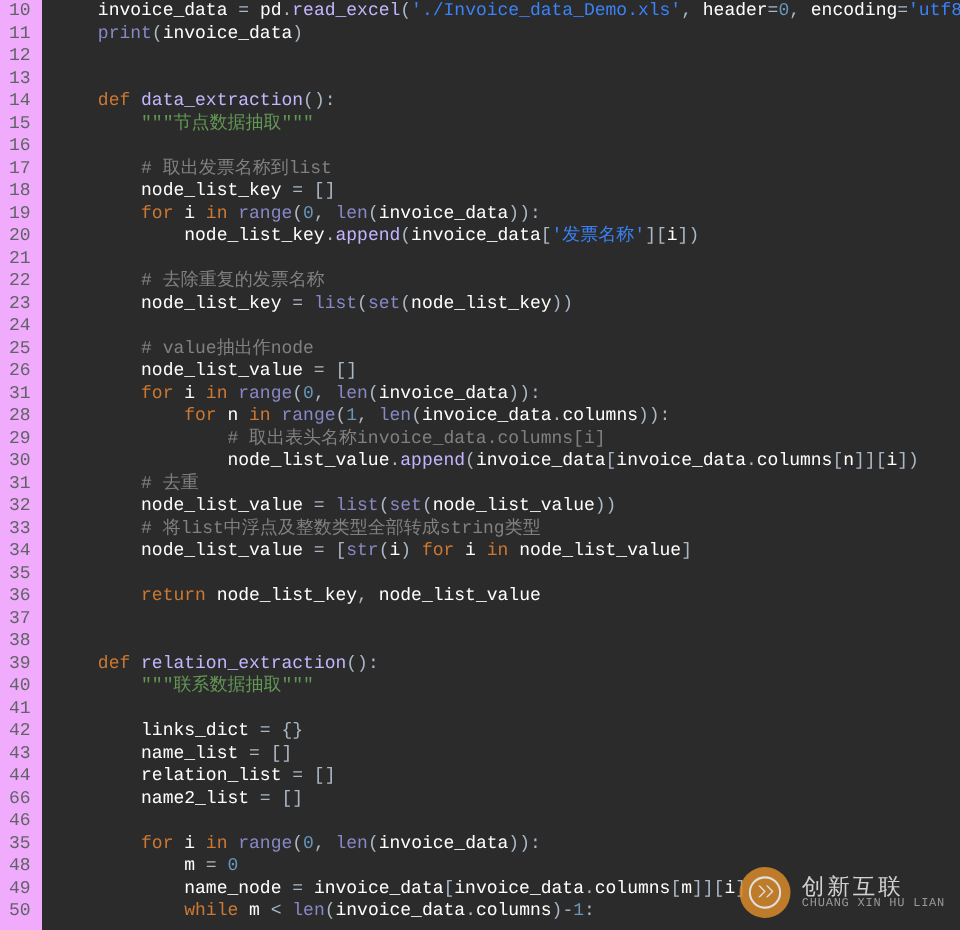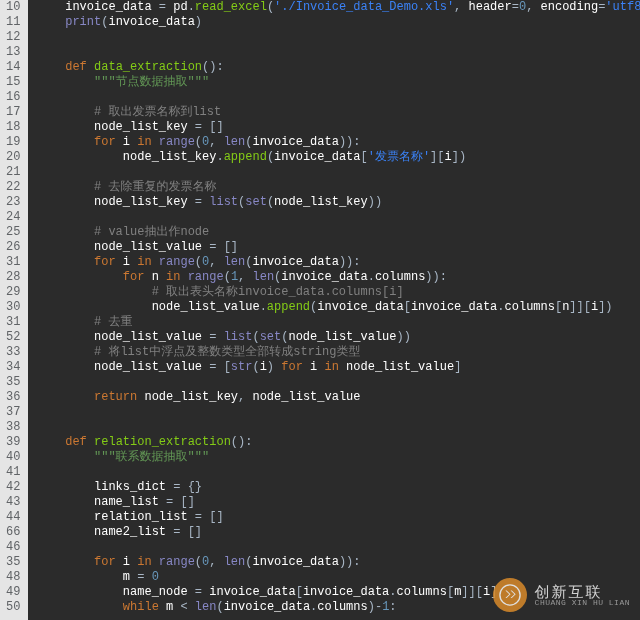--- a/index.html
+++ b/index.html
@@ -1,22 +1,22 @@
 <!DOCTYPE html>
 <html><head>
 <meta charset="utf-8">
 <style>
   html,body{margin:0;padding:0;background:#2b2b2b;font-family:Consolas,'Courier New',monospace;font-size:12px;line-height:15px;color:#a9b7c6}
   .editor{display:flex;width:640px;height:620px;overflow:hidden;position:relative}
-  .gutter{background:#e5e5e5;color:#606366;text-align:left;padding:0 8px 0 6px;user-select:none;flex:0 0 auto}
+  .gutter{background:#f0abfc;color:#606366;text-align:left;padding:0 8px 0 6px;user-select:none;flex:0 0 auto}
   .gutter div{height:15px}
   .code{background:#2b2b2b;padding:0 8px;flex:1;white-space:pre;overflow:hidden}
   .code div{height:15px}
   .kw{color:#cc7832}
-  .fn{color:#84cc16}
+  .fn{color:#c4b5fd}
   .str{color:#3b82f6}
   .num{color:#6897bb}
   .cm{color:#808080}
   .ds{color:#629755}
   .op{color:#a9b7c6}
   .bi{color:#8888c6}
   .id{color:#ffffff}
   .watermark{position:absolute;right:10px;bottom:8px;display:flex;align-items:center;gap:8px;opacity:.85}
   .wm-logo{width:34px;height:34px;border-radius:50%;background:#d88a2a;display:flex;align-items:center;justify-content:center}
   .wm-logo svg{width:22px;height:22px}
@@ -44,21 +44,21 @@
       <div>22</div>
       <div>23</div>
       <div>24</div>
       <div>25</div>
       <div>26</div>
       <div>31</div>
       <div>28</div>
       <div>29</div>
       <div>30</div>
       <div>31</div>
-      <div>52</div>
+      <div>32</div>
       <div>33</div>
       <div>34</div>
       <div>35</div>
       <div>36</div>
       <div>37</div>
       <div>38</div>
       <div>39</div>
       <div>40</div>
       <div>41</div>
       <div>42</div>

